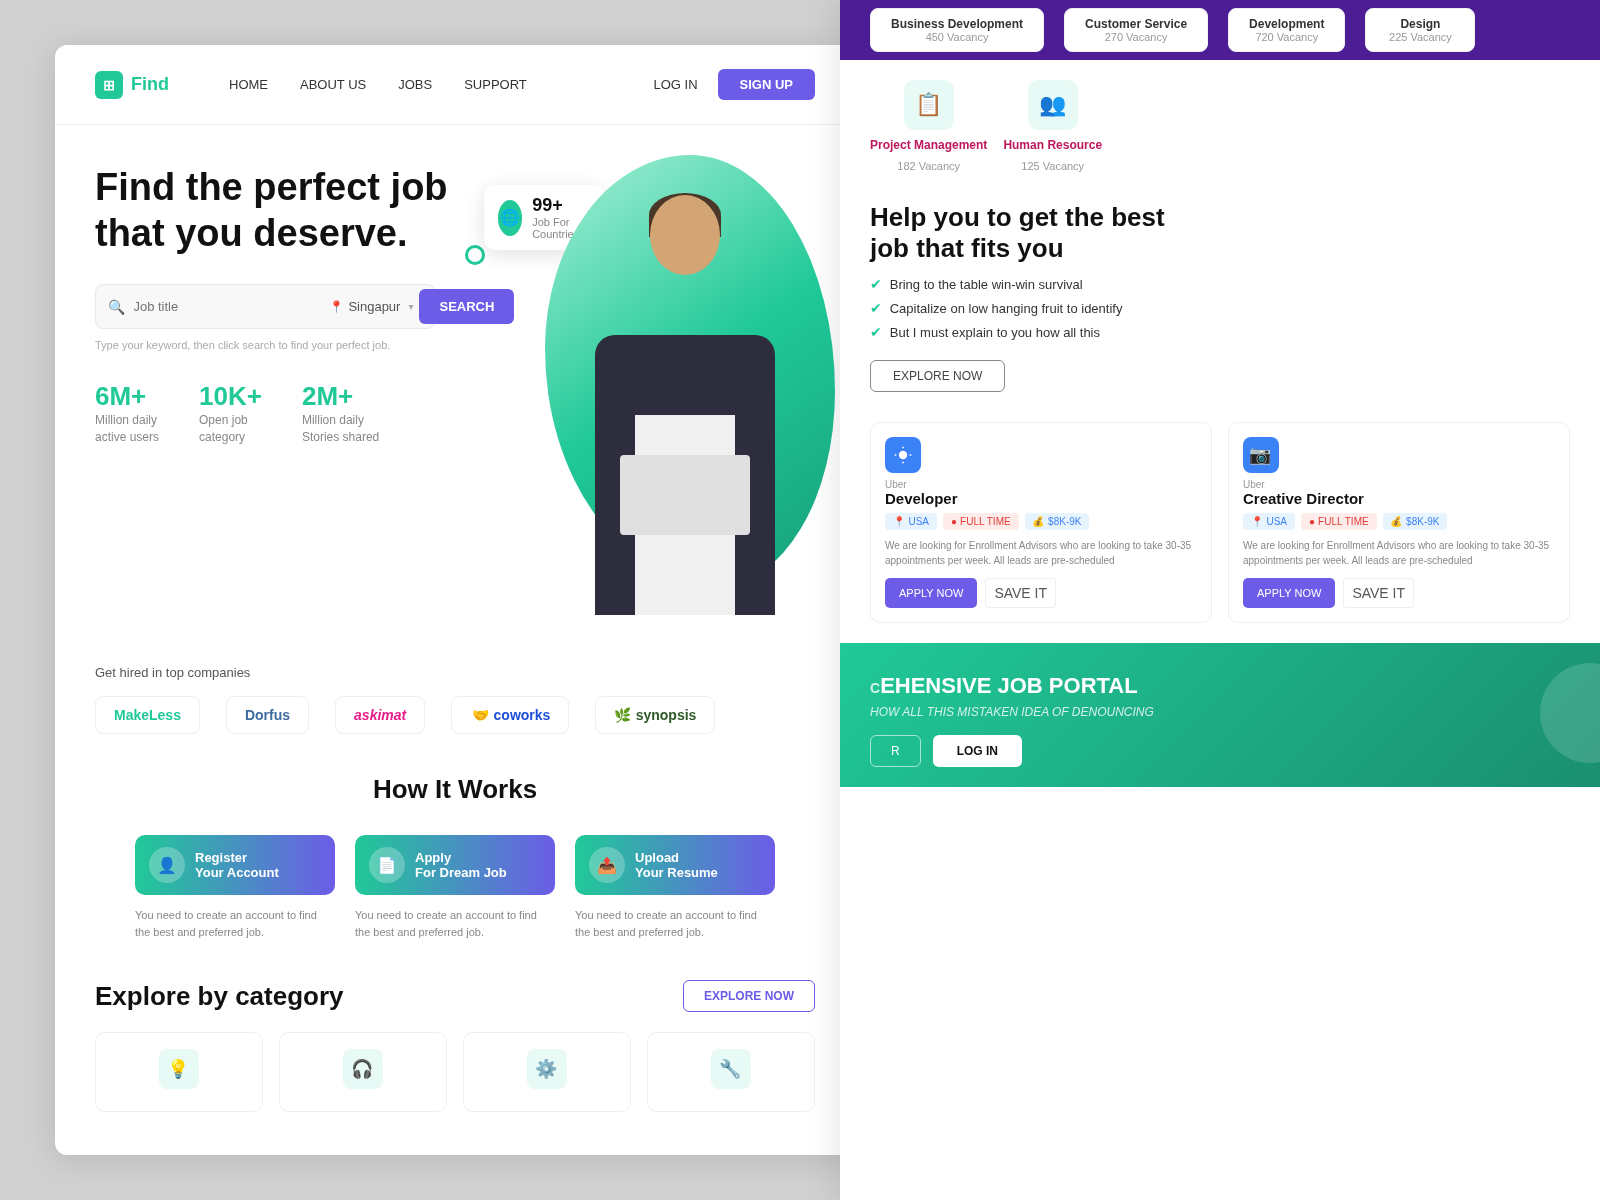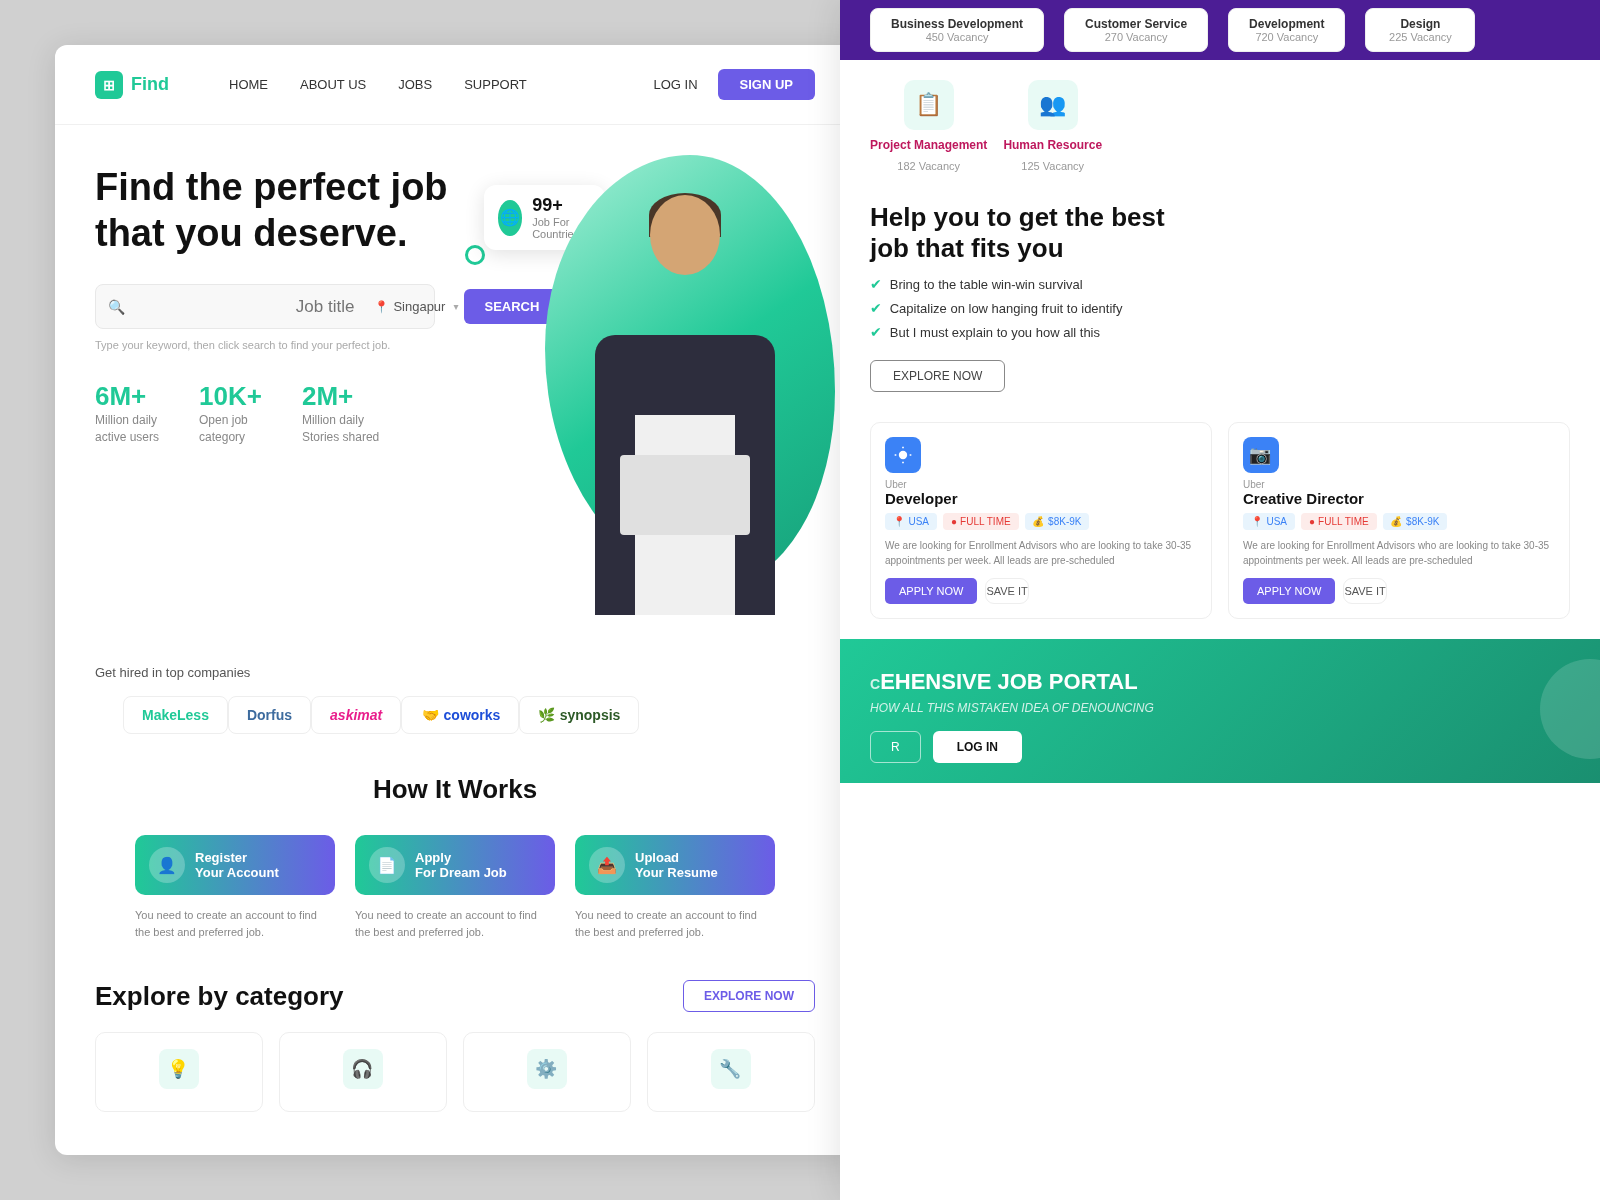--- a/index.html
+++ b/index.html
@@ -126,25 +126,24 @@
       margin-bottom: 10px;
     }
     .search-icon {
       color: #aaa;
       font-size: 14px;
       margin-right: 8px;
     }
     .search-input {
       border: none;
       background: none;
-      font-size: 17px;
+      font-size: 13px;
       color: #737373;
       flex: 1;
       outline: none;
-      text-align: right;
     }
     .search-divider {
       width: 1px;
       height: 24px;
       background: #ddd;
       margin: 0 10px;
     }
     .location-selector {
       display: flex;
       align-items: center;
@@ -281,23 +280,22 @@
     .companies-section {
       padding: 20px 40px;
     }
     .companies-title {
       font-size: 13px;
       color: #555;
       margin-bottom: 16px;
     }
     .companies-logos {
       display: flex;
-      gap: 0;
+      gap: 26px;
       flex-wrap: wrap;
-      margin-left: 28px;
     }
     .company-logo {
       border: 1px solid #eee;
       border-radius: 8px;
       padding: 10px 18px;
       font-size: 14px;
       font-weight: 700;
       color: #20c997;
     }
     .company-logo.blue { color: #3d6b9e; }
@@ -577,23 +575,23 @@
       color: white;
       border: none;
       padding: 6px 14px;
       border-radius: 5px;
       font-size: 11px;
       cursor: pointer;
     }
     .btn-save {
       border: 1px solid #eee;
       background: none;
-      padding: 6px 0;
-      border-radius: 9px;
-      font-size: 11px;
+      padding: 6px 8px;
+      border-radius: 3px;
+      font-size: 14px;
       cursor: pointer;
       color: #555;
     }
 
     
     .rp-cta {
       background: linear-gradient(135deg, #20c997, #1a8f70);
       padding: 30px 30px 20px;
       position: relative;
       overflow: hidden;

